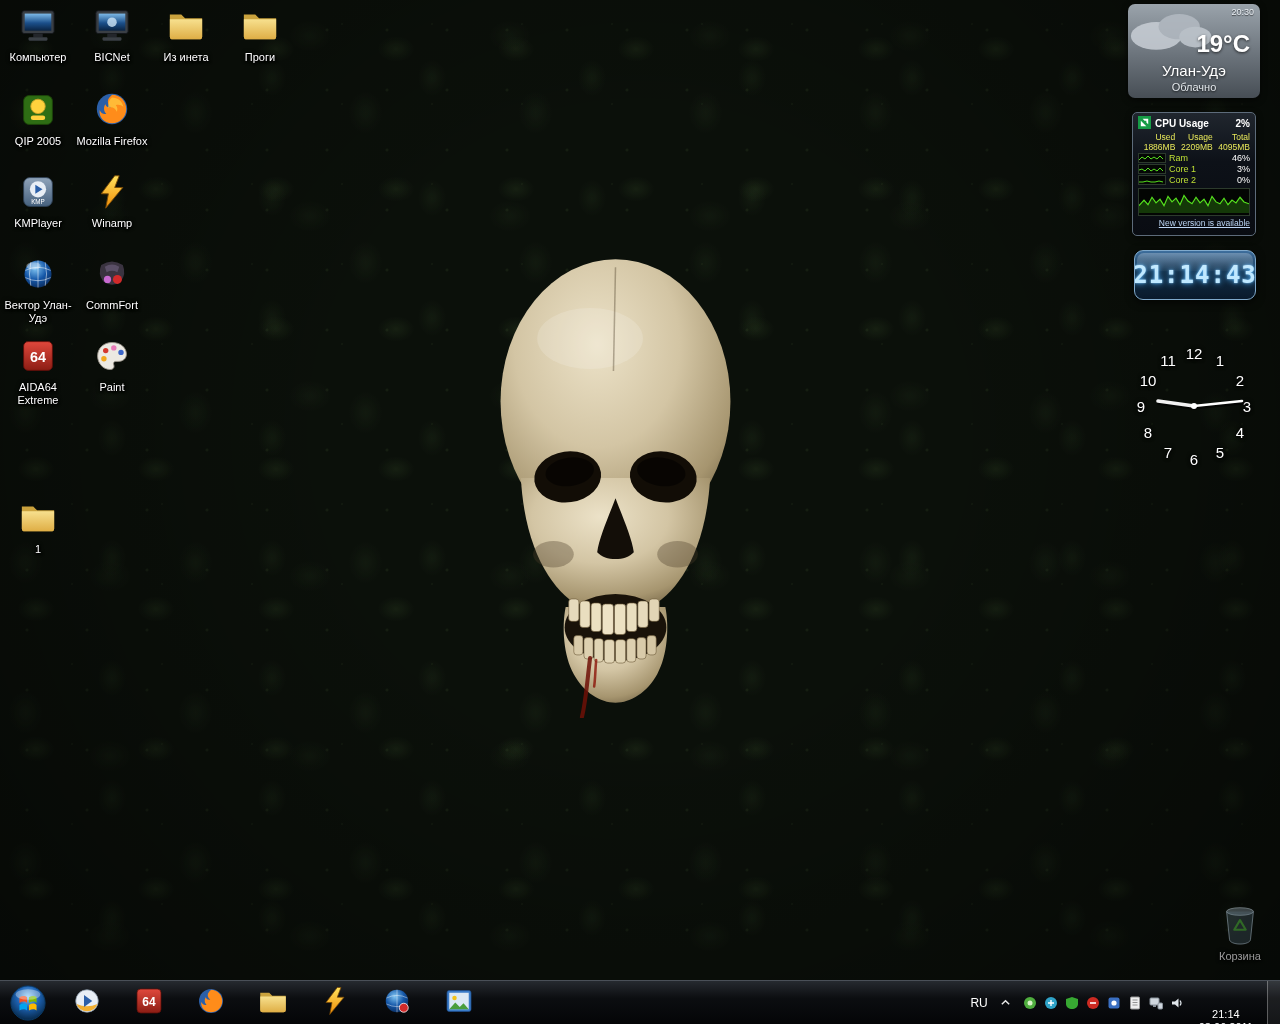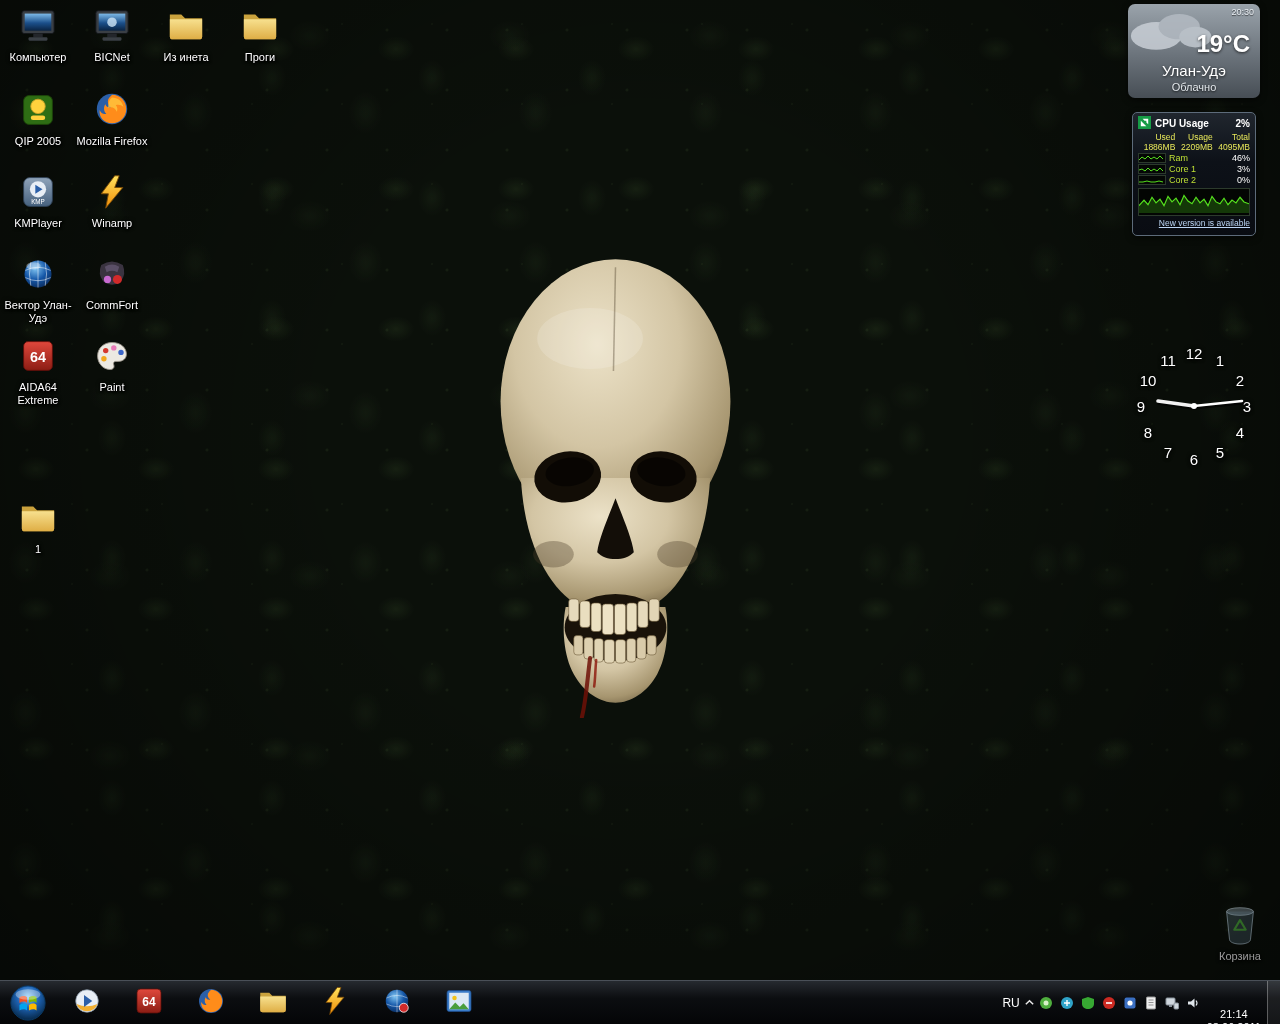--- a/index.html
+++ b/index.html
@@ -66,21 +66,21 @@
   .recycle{left:1212px;top:901px;width:56px;text-align:center;position:absolute;}
   .recycle .lbl{font-size:11px;color:#fff;text-shadow:0 1px 2px #000,0 0 4px #000;margin-top:1px;}
   
   .taskbar{position:absolute;left:0;top:980px;width:1280px;height:44px;z-index:5;
     background:linear-gradient(rgba(40,44,50,.95),rgba(12,14,17,.97) 40%,rgba(4,5,7,.98));
     border-top:1px solid #4a5058;display:flex;align-items:center;gap:12px;
     padding-left:6px;box-sizing:border-box;}
   .tbtn{width:44px;height:42px;display:flex;align-items:center;justify-content:center;cursor:pointer;}
   .tapp{width:50px;height:42px;display:flex;align-items:center;justify-content:center;cursor:pointer;
     border-radius:3px;}
-  .tray{margin-left:auto;display:flex;align-items:center;padding-right:0;height:100%;}
+  .tray{margin-left:auto;display:flex;align-items:center;gap:8px;padding-right:0;height:100%;}
   .tray .lang{color:#fff;font-size:12px;cursor:pointer;padding:0 2px;}
   .minis{display:flex;align-items:center;gap:5px;}
   .mini{width:16px;height:16px;display:flex;align-items:center;justify-content:center;cursor:pointer;}
   .tclock{color:#fff;font-size:11px;line-height:13px;text-align:center;cursor:pointer;
     padding:0 6px;text-shadow:0 1px 1px #000;margin-top:36px;}
   .showdesk{width:12px;height:44px;background:rgba(255,255,255,.07);
     border-left:1px solid rgba(255,255,255,.3);cursor:pointer;}
 </style>
 </head>
 <body>
@@ -350,20 +350,23 @@
     </div>
     <div class="graph">
       <svg viewBox="0 0 110 26" width="110" height="24" preserveAspectRatio="none">
         <polygon points="0,18 5,12 9,17 13,9 17,15 21,11 25,18 29,8 33,14 37,10 41,17 45,7 49,13 53,16 57,9 61,15 65,11 69,18 73,8 77,14 81,16 85,10 89,17 93,12 97,15 101,9 105,14 110,16 110,26 0,26" fill="rgba(70,210,25,.25)"></polygon>
         <polyline points="0,18 5,12 9,17 13,9 17,15 21,11 25,18 29,8 33,14 37,10 41,17 45,7 49,13 53,16 57,9 61,15 65,11 69,18 73,8 77,14 81,16 85,10 89,17 93,12 97,15 101,9 105,14 110,16" fill="none" stroke="#55e01e" stroke-width="1.2"></polyline>
       </svg>
     </div>
     <div class="link">New version is available</div>
   </div>
 
+  <div class="dclock gadget">
+    <span class="dt">21:14:43</span>
+  </div>
 
   <div class="aclock gadget">
     <span class="num" style="left:66px;top:13px">12</span>
     <span class="num" style="left:92px;top:20px">1</span>
     <span class="num" style="left:112px;top:40px">2</span>
     <span class="num" style="left:119px;top:66px">3</span>
     <span class="num" style="left:112px;top:92px">4</span>
     <span class="num" style="left:92px;top:112px">5</span>
     <span class="num" style="left:66px;top:119px">6</span>
     <span class="num" style="left:40px;top:112px">7</span>

